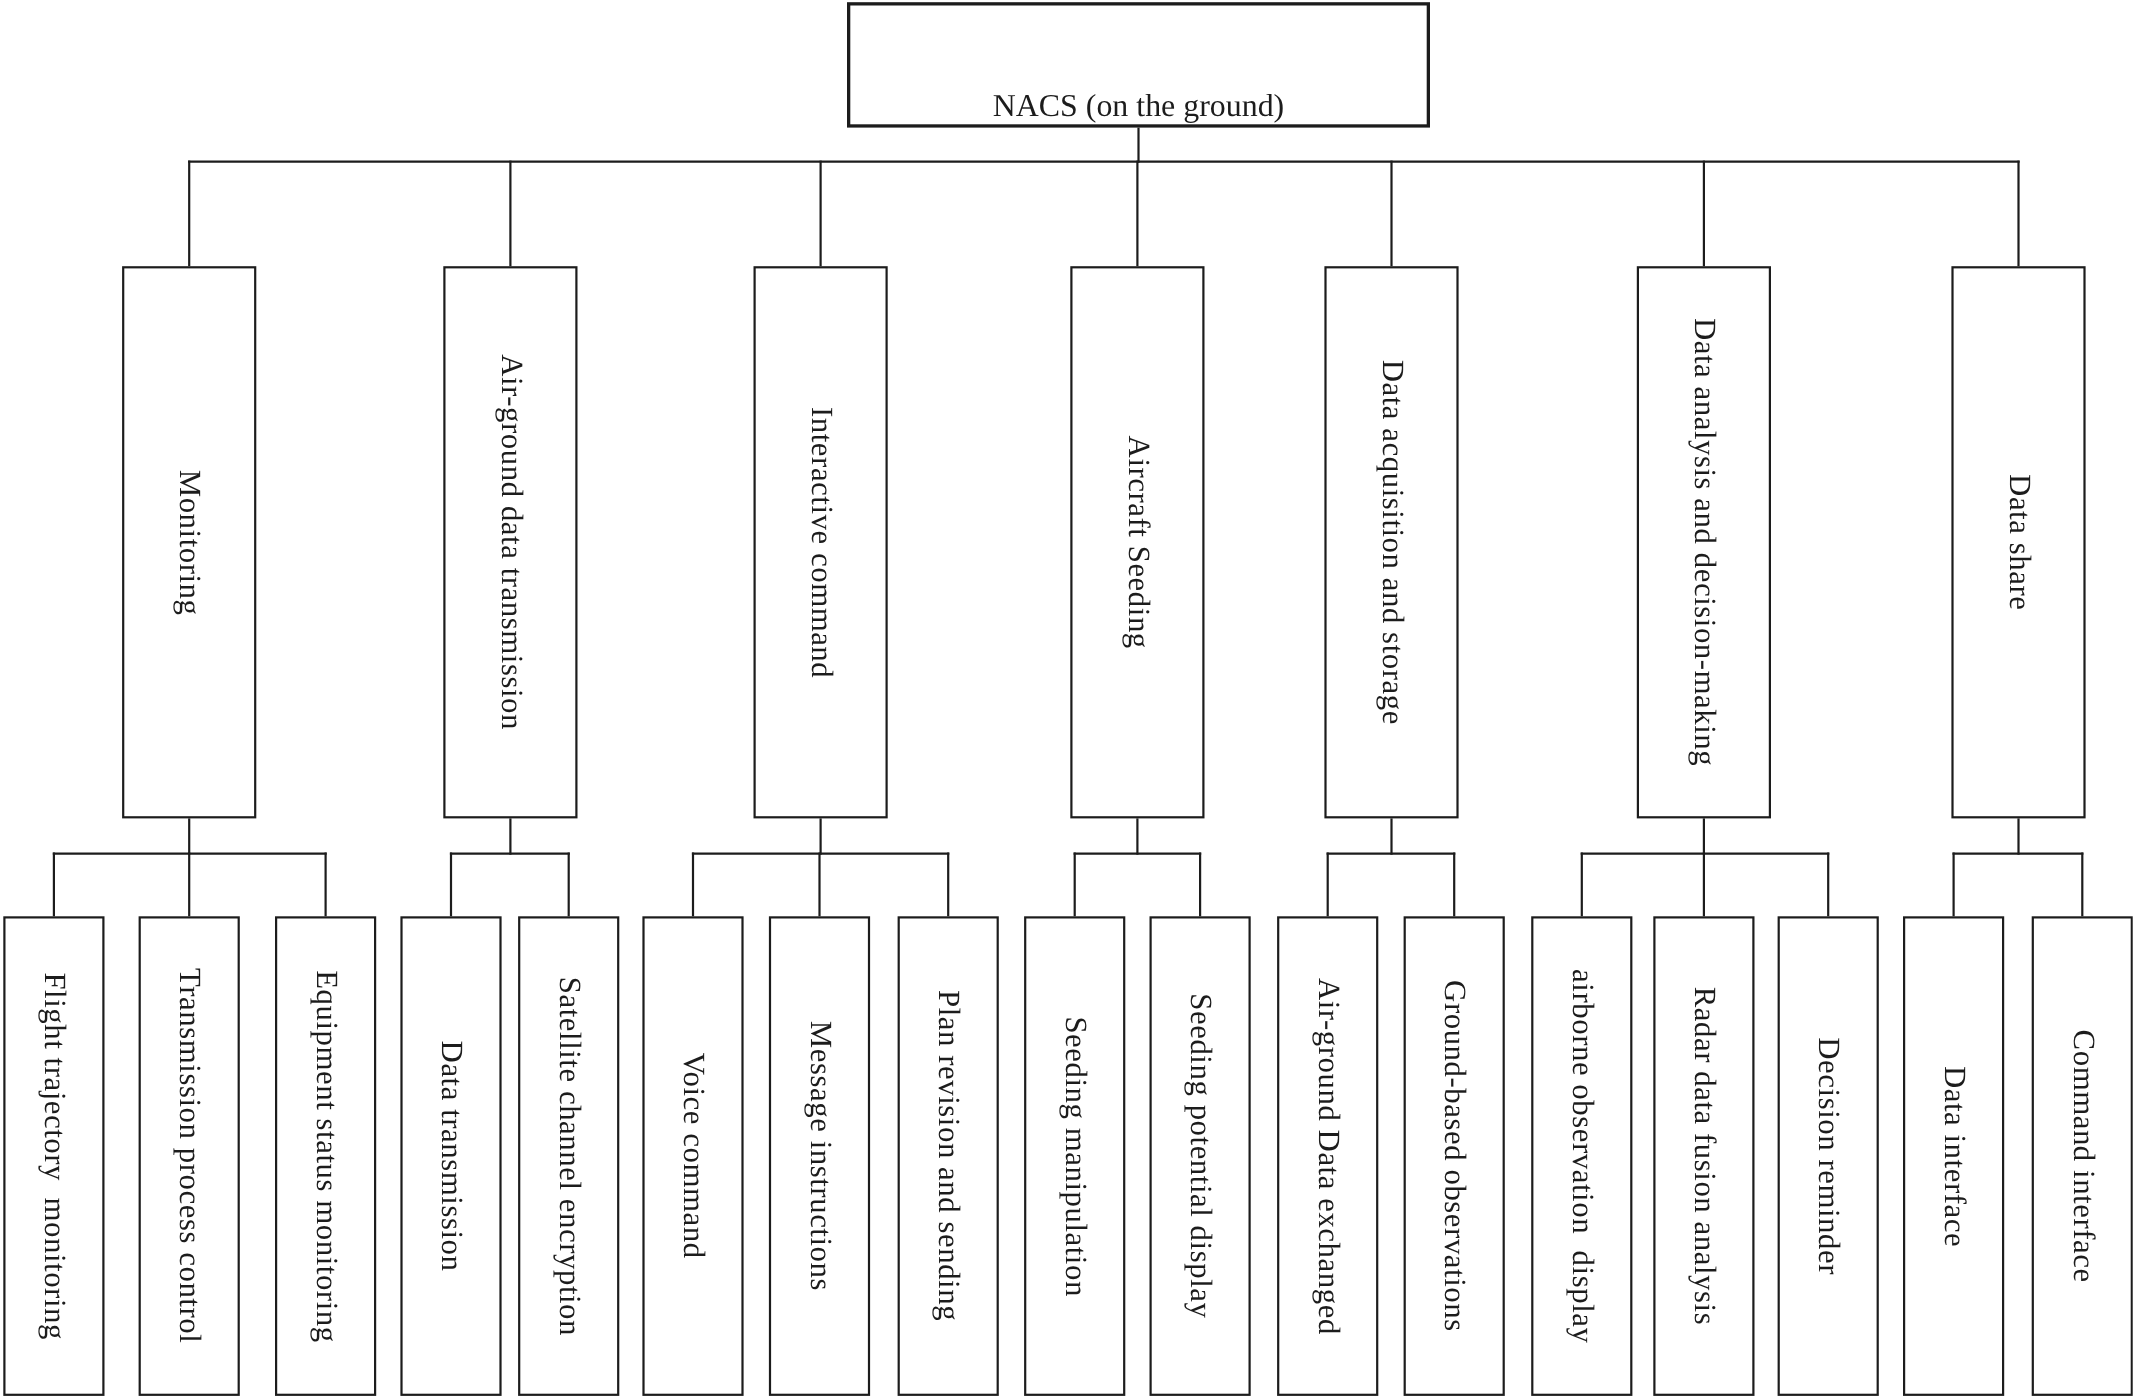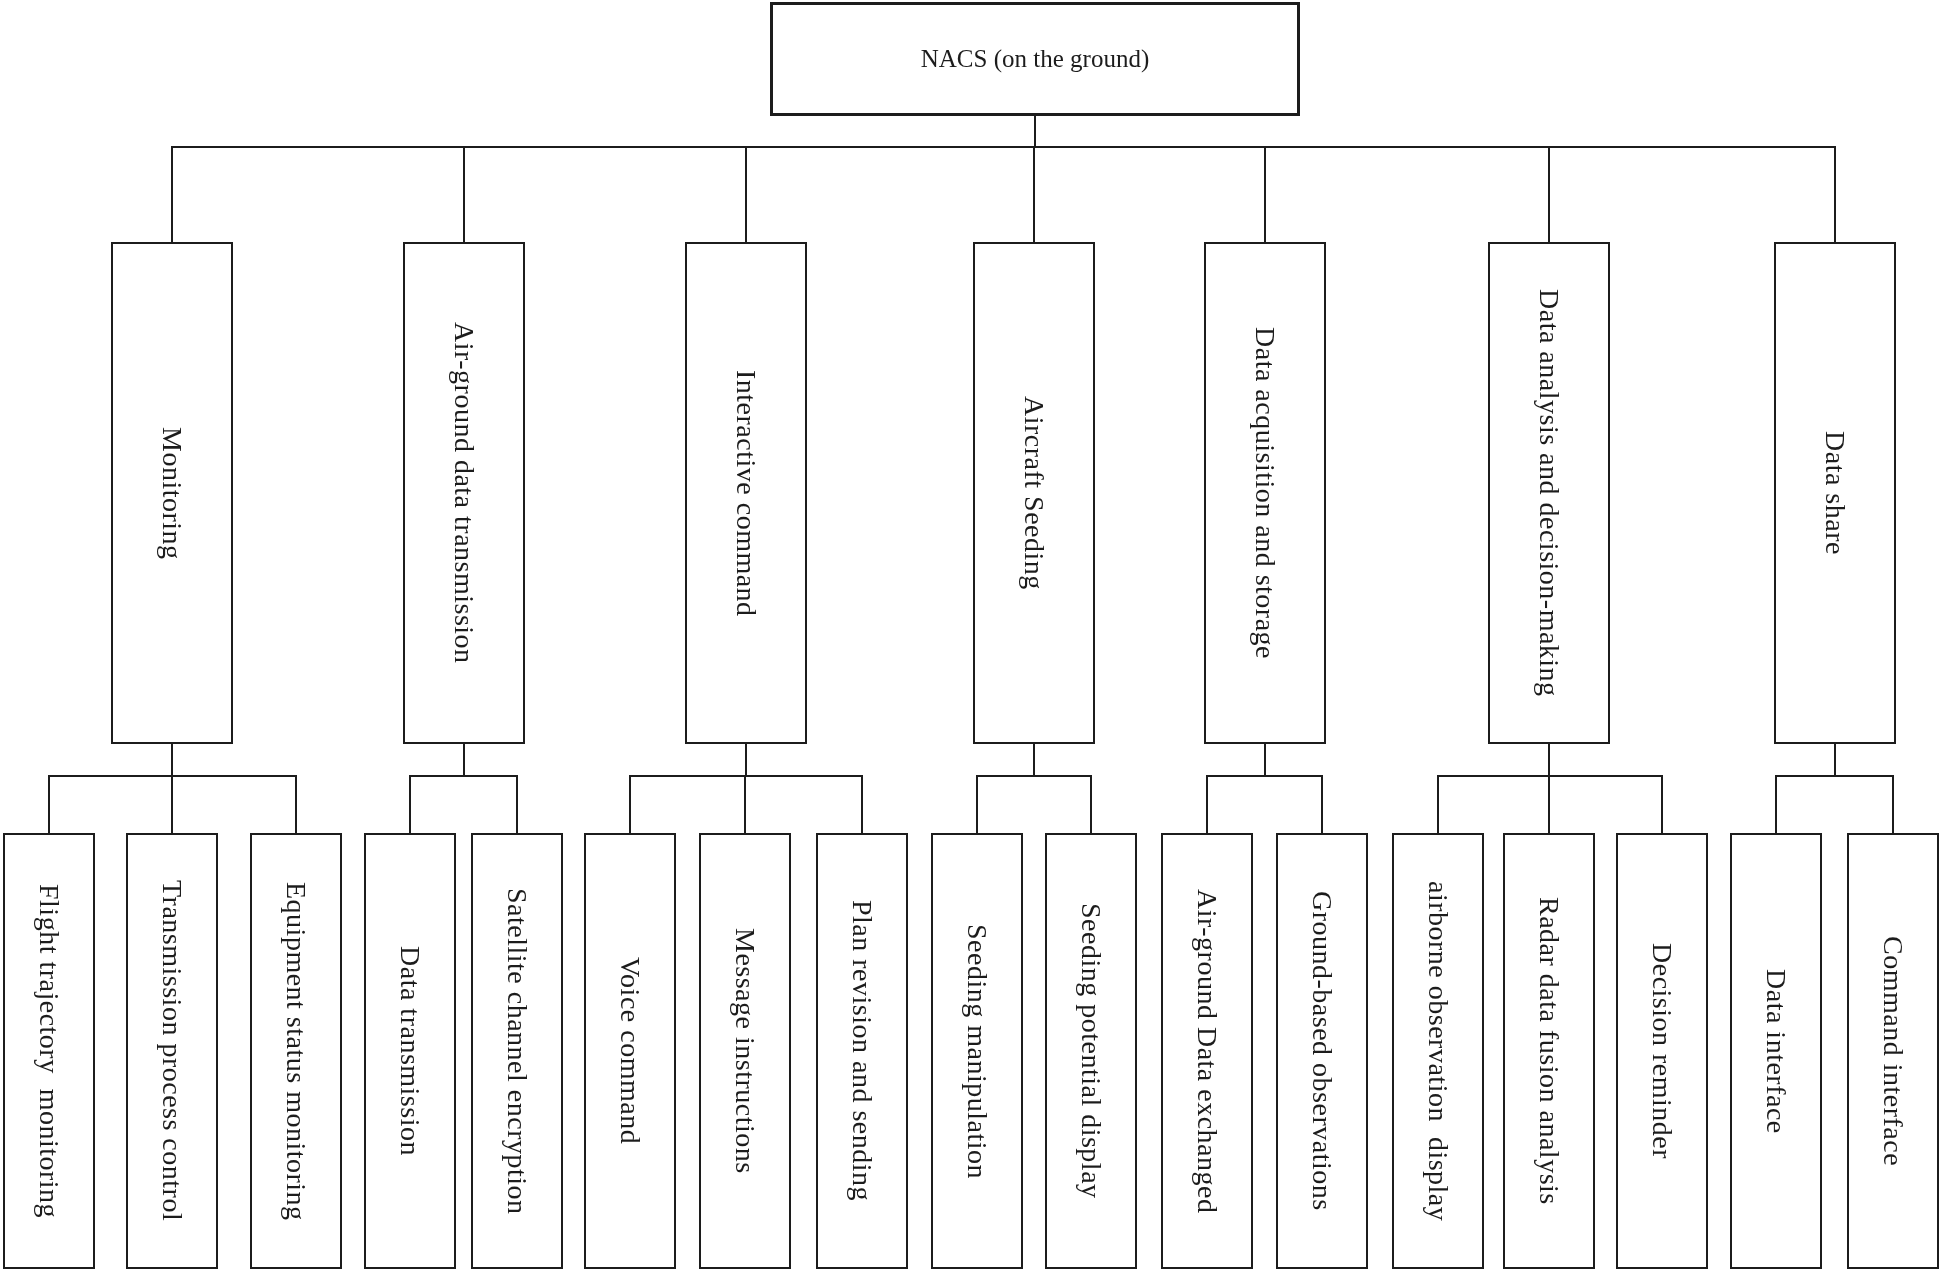--- a/index.html
+++ b/index.html
@@ -32,21 +32,22 @@
     align-items: center;
     justify-content: center;
     text-align: center;
   }
   .root-box {
     left: 770px;
     top: 2px;
     width: 530px;
     height: 114px;
     border-width: 3px;
-    font-size: 25px;
+    font-size: 29px;
+    align-items: flex-end;
   }
   .branch {
     top: 242px;
     width: 122px;
     height: 502px;
   }
   .leaf {
     top: 833px;
     width: 92px;
     height: 436px;

